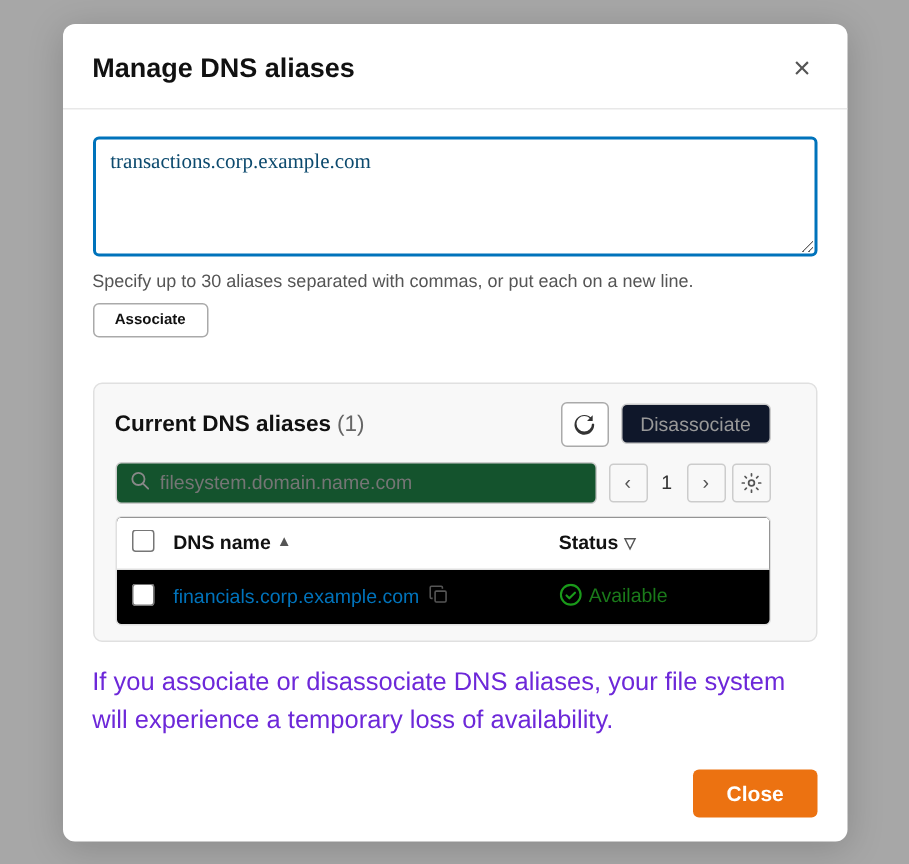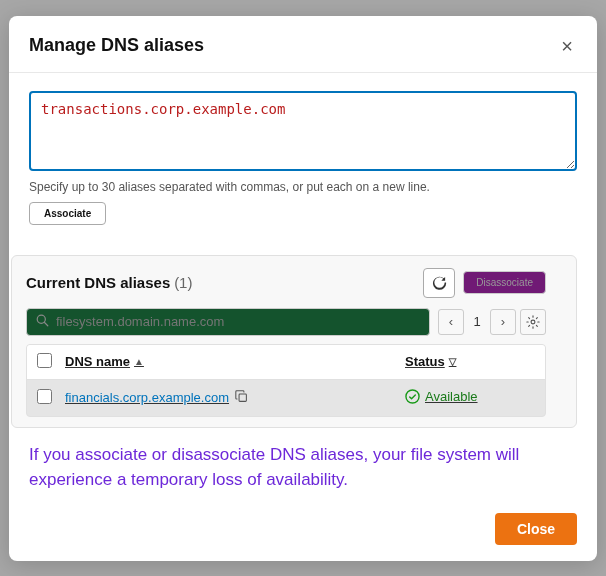--- a/index.html
+++ b/index.html
@@ -17,21 +17,21 @@
       background: rgba(0,0,0,0.3);
       width: 606px;
       height: 576px;
       display: flex;
       align-items: center;
       justify-content: center;
     }
     .modal {
       background: #fff;
       border-radius: 8px;
-      width: 588px;
+      width: 523px;
       box-shadow: 0 4px 24px rgba(0,0,0,0.18);
       padding: 0;
       overflow: hidden;
     }
     .modal-header {
       display: flex;
       align-items: center;
       justify-content: space-between;
       padding: 18px 20px 14px 20px;
       border-bottom: 1px solid #e8e8e8;
@@ -58,23 +58,24 @@
       color: #333;
       margin-bottom: 7px;
     }
     .dns-textarea {
       width: 100%;
       height: 80px;
       border: 2px solid #0073bb;
       border-radius: 4px;
       padding: 8px 10px;
       font-size: 14px;
-      color: #b91c1c;
+      color: #0c4a6e;
       resize: vertical;
       outline: none;
+      font-family: Liberation Serif, serif;
     }
     .hint-text {
       font-size: 12px;
       color: #555;
       margin-top: 6px;
       margin-bottom: 8px;
     }
     .associate-btn {
       background: #fff;
       border: 1px solid #aaa;
@@ -82,21 +83,21 @@
       padding: 5px 14px;
       font-size: 10px;
       font-weight: 600;
       cursor: pointer;
       color: #111;
     }
     .current-aliases-section {
       background: #f8f8f8;
       border: 1px solid #e0e0e0;
       border-radius: 6px;
-      margin: 14px 20px 0 2px;
+      margin: 14px 20px 0 20px;
       padding: 12px 30px 10px 14px;
     }
     .aliases-header {
       display: flex;
       align-items: center;
       justify-content: space-between;
       margin-bottom: 10px;
     }
     .aliases-title {
       font-size: 15px;
@@ -120,25 +121,25 @@
       width: 32px;
       height: 30px;
       display: flex;
       align-items: center;
       justify-content: center;
       cursor: pointer;
       font-size: 15px;
       color: #333;
     }
     .disassociate-btn {
-      background: #701a75;
+      background: #0f172a;
       border: 1px solid #ccc;
       border-radius: 4px;
       padding: 5px 12px;
-      font-size: 10px;
+      font-size: 13px;
       color: #999;
       cursor: not-allowed;
     }
     .search-row {
       display: flex;
       align-items: center;
       justify-content: space-between;
       margin-bottom: 8px;
       gap: 8px;
     }
@@ -196,25 +197,24 @@
       width: 26px;
       height: 26px;
       display: flex;
       align-items: center;
       justify-content: center;
       cursor: pointer;
       font-size: 14px;
       color: #555;
     }
     .table-container {
-      background: #e5e5e5;
+      background: #000000;
       border: 1px solid #e0e0e0;
       border-radius: 4px;
       overflow: hidden;
-      text-decoration: underline;
     }
     .table-header-row {
       display: flex;
       align-items: center;
       padding: 8px 10px;
       border-bottom: 1px solid #e0e0e0;
       background: #fff;
     }
     .col-check { width: 28px; flex-shrink: 0; }
     .col-dns { flex: 1; }

